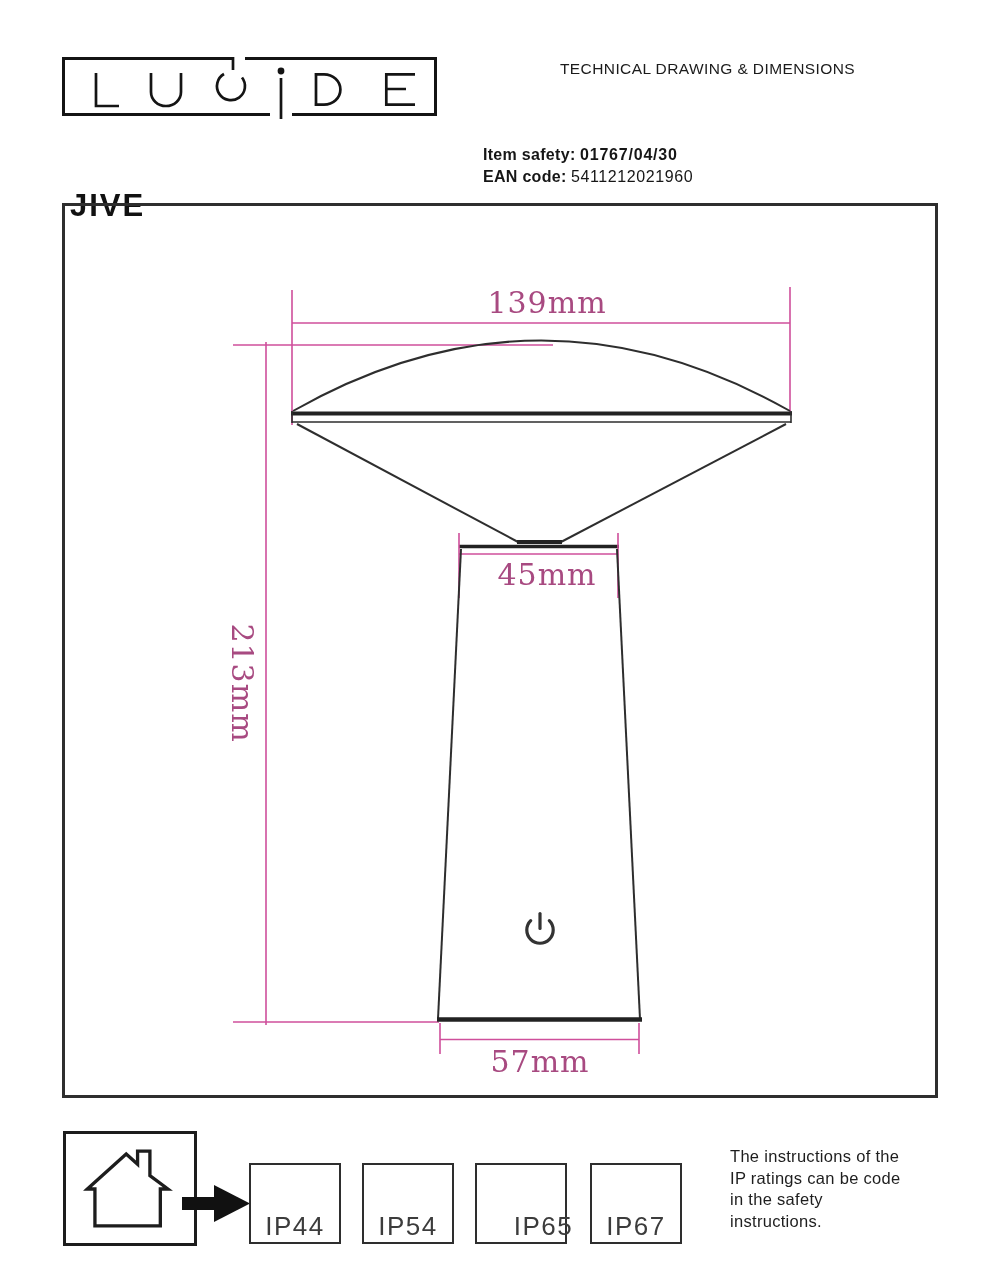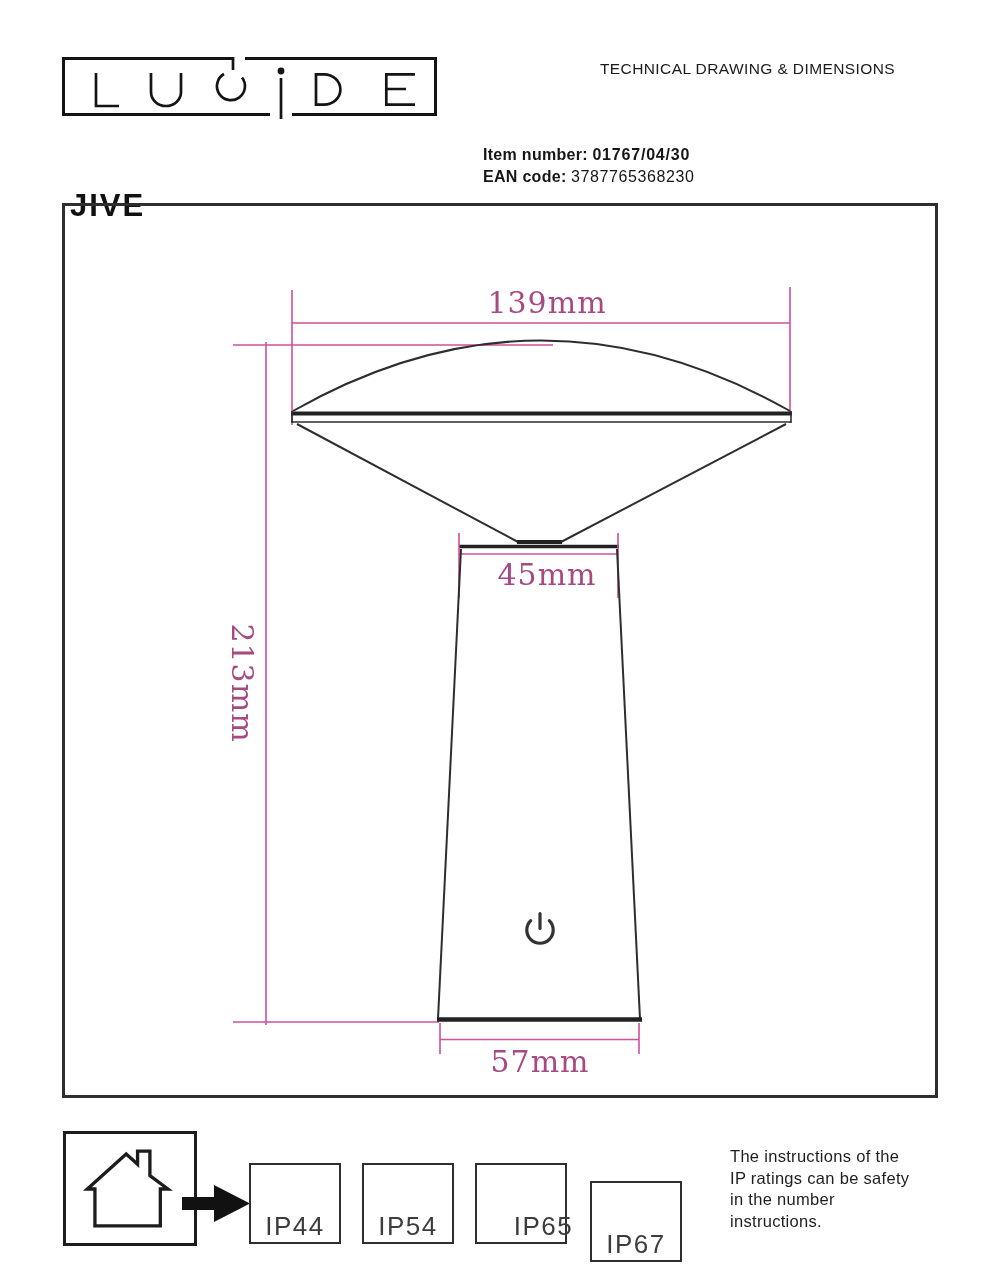--- a/index.html
+++ b/index.html
@@ -22,21 +22,21 @@
   
   #logo-svg{left:62px;top:57px;width:375px;height:68px;overflow:visible;}
   .logo-stroke{stroke:#141414;fill:none;stroke-width:2.7px;}
   .logo-border{stroke:#141414;fill:none;stroke-width:3px;}
 
   .product-title{
     left:70px;top:143px;
     font-size:31px;font-weight:700;letter-spacing:2px;color:#111;margin-top:45px;
   }
   .doc-title{
-    left:560px;top:60px;width:375px;text-align:center;
+    left:560px;top:60px;width:375px;text-align:left;
     font-size:15.5px;letter-spacing:0.4px;color:#1b1b1b;font-weight:400;
   }
   .item-block{left:483px;top:144px;font-size:16px;line-height:22px;color:#161616;}
   .item-block .lbl{font-weight:700;letter-spacing:0.3px;}
   .item-block .val-bold{font-weight:700;letter-spacing:0.8px;}
   .item-block .val{font-weight:400;letter-spacing:0.6px;}
 
   
   #drawing-svg{left:62px;top:203px;width:876px;height:895px;}
   .frame{stroke:var(--draw);stroke-width:3px;fill:none;}
@@ -58,21 +58,21 @@
   }
   #house-svg{width:100%;height:100%;}
   .house-stroke{stroke:#1d1d1d;stroke-width:3.5px;fill:none;stroke-linejoin:miter;}
   #arrow-svg{left:180px;top:1183px;width:72px;height:42px;}
   .ip-box{
     top:1163px;width:92px;height:81px;
     border:2.5px solid #2e2e2e;background:#fff;
     display:flex;align-items:flex-end;justify-content:center;
     font-size:26px;letter-spacing:1.5px;color:#3c3c3c;
   }
-  .ip-44{left:249px;} .ip-54{left:362px;} .ip-65{left:475px;padding-left:45px;} .ip-67{left:590px;margin-top:18px;}
+  .ip-44{left:249px;} .ip-54{left:362px;} .ip-65{left:475px;padding-left:45px;} .ip-67{left:590px;}
   .ip-note{
     left:730px;top:1146px;
     font-size:16.5px;line-height:21.5px;color:#1e1e1e;letter-spacing:0.3px;
   }
 </style>
 </head>
 <body>
 
 <svg id="logo-svg" class="abs" viewBox="0 0 375 68" role="img" aria-label="LUCIDE">
 
@@ -88,22 +88,22 @@
   <path class="logo-stroke" d="M219 21 V62"></path>
   <path class="logo-stroke" d="M254 16 L254 49 M252.6 17.3 L262 17.3 A16.4 15.2 0 0 1 262 47.7 L252.6 47.7"></path>
   <path class="logo-stroke" d="M353 17.3 H324.3 V47.7 H353 M324.3 32 H344"></path>
 </svg>
 
 <div class="abs product-title">JIVE</div>
 
 <div class="abs doc-title">TECHNICAL DRAWING &amp; DIMENSIONS</div>
 
 <div class="abs item-block">
-  <div><span class="lbl">Item number:</span>&nbsp;<span class="val-bold">01767/04/30</span></div>
-  <div><span class="lbl">EAN code:</span>&nbsp;<span class="val">3787765368230</span></div>
+  <div><span class="lbl">Item safety:</span>&nbsp;<span class="val-bold">01767/04/30</span></div>
+  <div><span class="lbl">EAN code:</span>&nbsp;<span class="val">5411212021960</span></div>
 </div>
 
 <svg id="drawing-svg" class="abs" viewBox="0 0 876 895">
 
   <rect class="frame" x="1.5" y="1.5" width="873" height="892"></rect>
 
   <path class="dim-line" d="M230 87 V222 M728 84 V212"></path>
   <path class="dim-line" d="M230 120 H728"></path>
   <text class="dim-text" x="485" y="110" text-anchor="middle" font-size="31">139mm</text>
 
@@ -157,16 +157,16 @@
 </div>
 <div class="abs ip-box ip-65">
   <span>IP65</span>
 </div>
 <div class="abs ip-box ip-67">
   <span>IP67</span>
 </div>
 
 <div class="abs ip-note">
   <div>The instructions of the</div>
-  <div>IP ratings can be safety</div>
-  <div>in the number</div>
+  <div>IP ratings can be code</div>
+  <div>in the safety</div>
   <div>instructions.</div>
 </div>
 
 </body></html>

